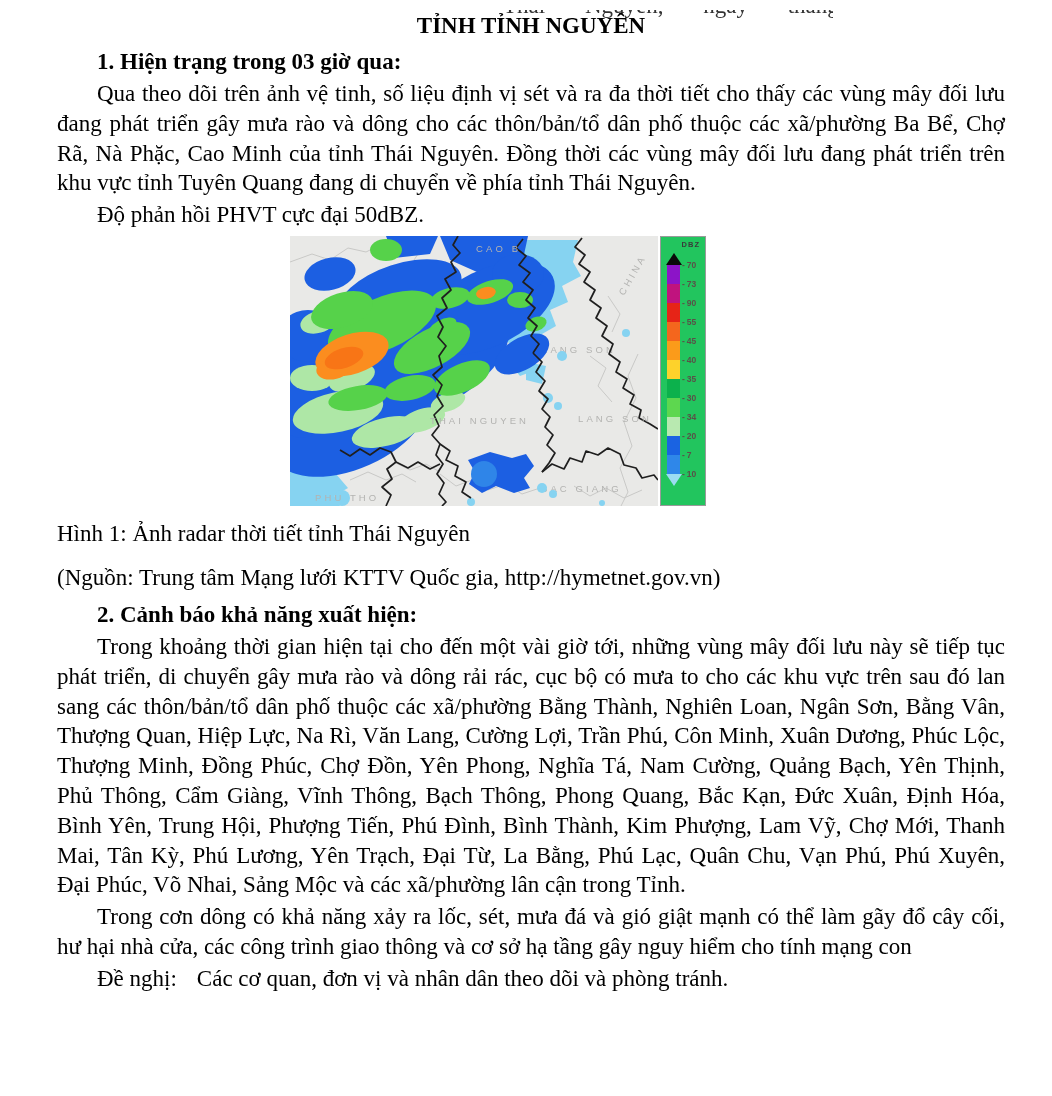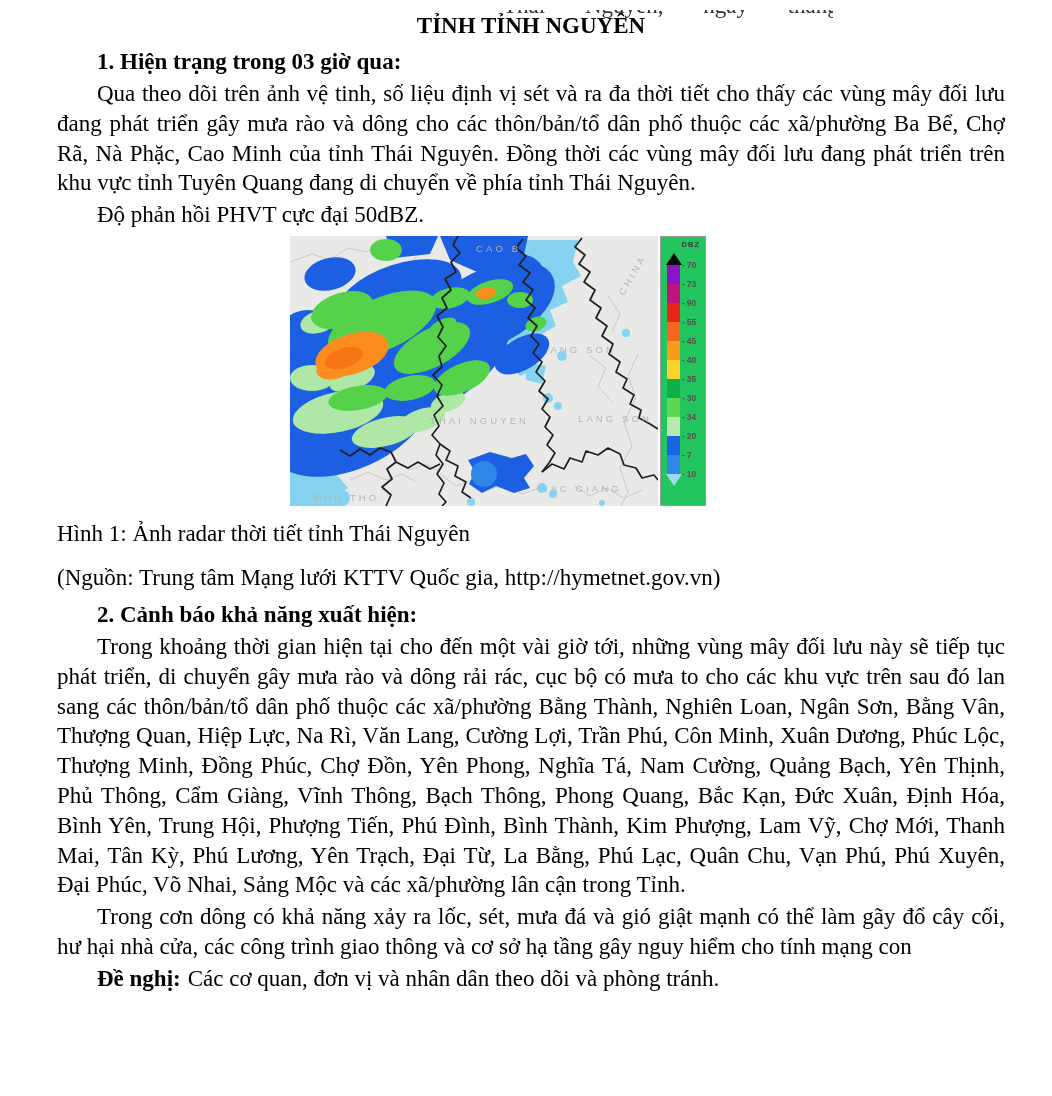--- a/index.html
+++ b/index.html
@@ -9,21 +9,21 @@
     overflow:hidden;position:relative;
   }
   .page{position:relative;padding:0 47px 0 57px;width:948px;}
   
   .clip-strip{position:absolute;left:503px;top:0;width:330px;height:12px;overflow:hidden;}
   .clip-strip span{display:block;margin-top:-17px;font-size:23px;word-spacing:34px;color:#333;white-space:nowrap;}
   .doc-title{margin:10px 0 0 0;text-align:center;font-weight:bold;font-size:23px;line-height:31px;}
   .heading{font-weight:bold;font-size:23px;line-height:30px;margin:6px 0 0 0;text-indent:40px;}
   p.body{font-size:23px;line-height:29.8px;text-align:justify;text-indent:40px;margin:2px 0 0 0;}
   p.noj{text-align:left;}
-  .bold{font-weight:bold;margin-right:7px;}
+  .bold{font-weight:normal;margin-right:20px;}
   
   .figure{margin:6px 0 0 233px;width:416px;height:270px;display:flex;gap:2px;}
   .mapbox{width:368px;height:270px;position:relative;}
   .mlabels text{font-family:"Liberation Sans","DejaVu Sans",sans-serif;font-size:9.5px;letter-spacing:3.1px;fill:#b3b3b1;}
   .cbar{width:44px;height:262px;background:#22c55e;border:1px solid #9a9a9a;padding:3px 0 3px 2px;position:relative;
         font-family:"Liberation Sans","DejaVu Sans",sans-serif;}
   .cbar-title{font-size:7.5px;font-weight:bold;color:#3a3a3a;letter-spacing:1px;text-align:right;padding-right:5px;height:11px;}
   .cbar-col{position:absolute;left:6px;top:16px;width:13px;}
   .arrow-up{width:0;height:0;border-left:8px solid transparent;border-right:8px solid transparent;border-bottom:12px solid #0a0a0a;margin-left:-1.5px;}
   .arrow-down{width:0;height:0;border-left:8px solid transparent;border-right:8px solid transparent;border-top:12px solid #9bdcf2;margin-left:-1.5px;}

